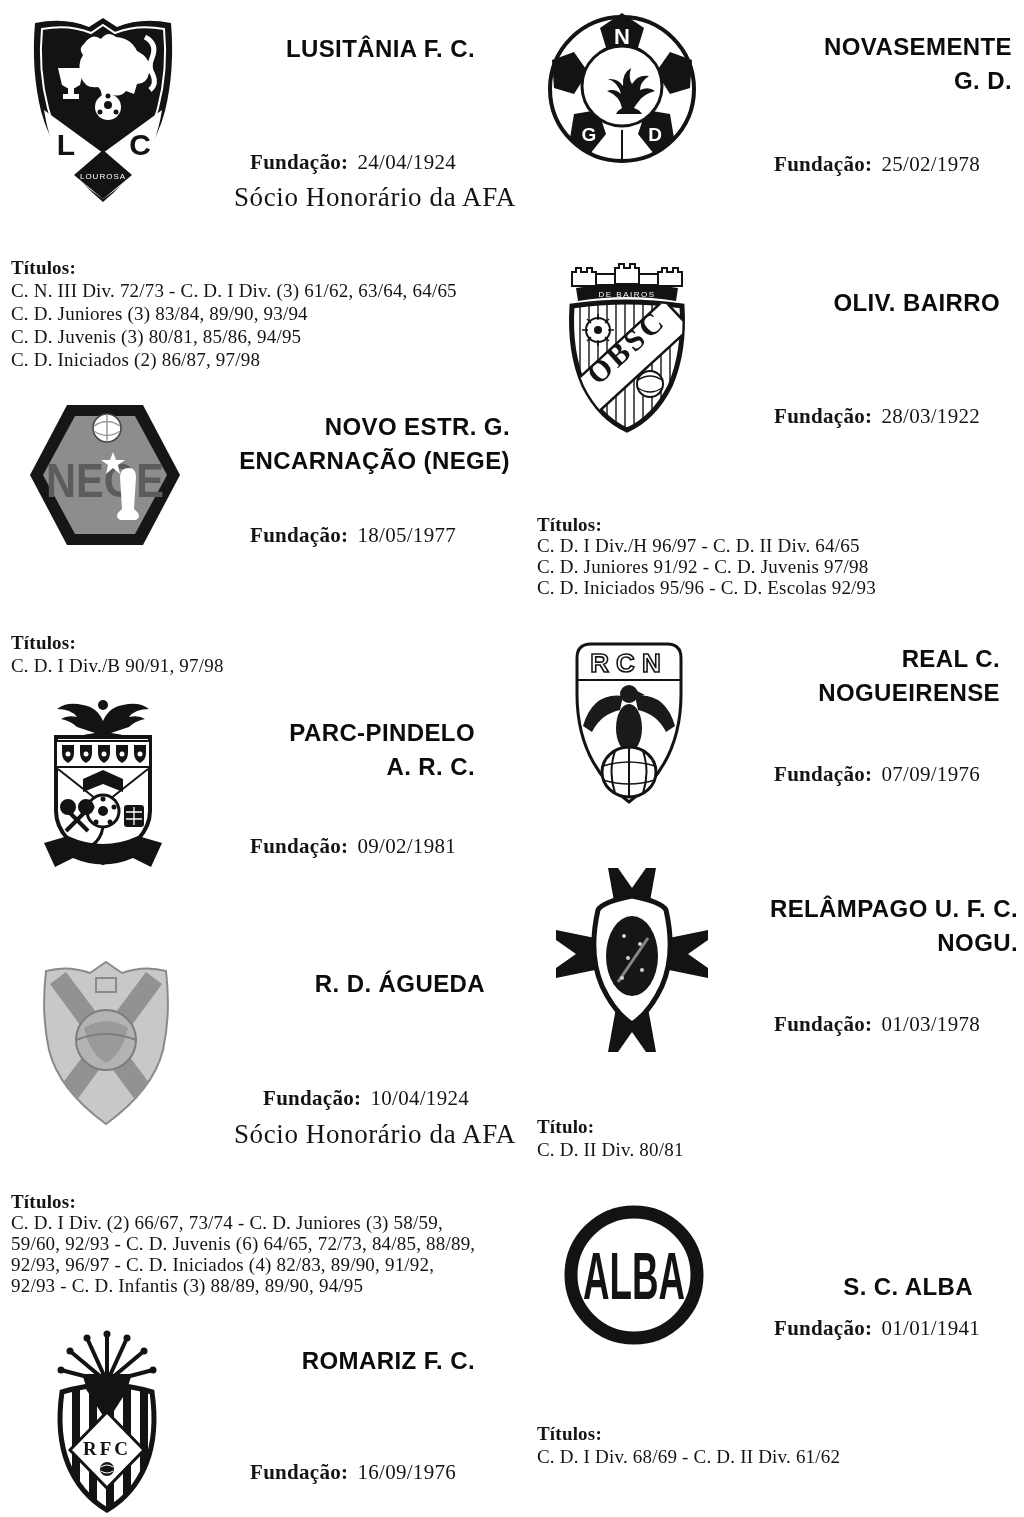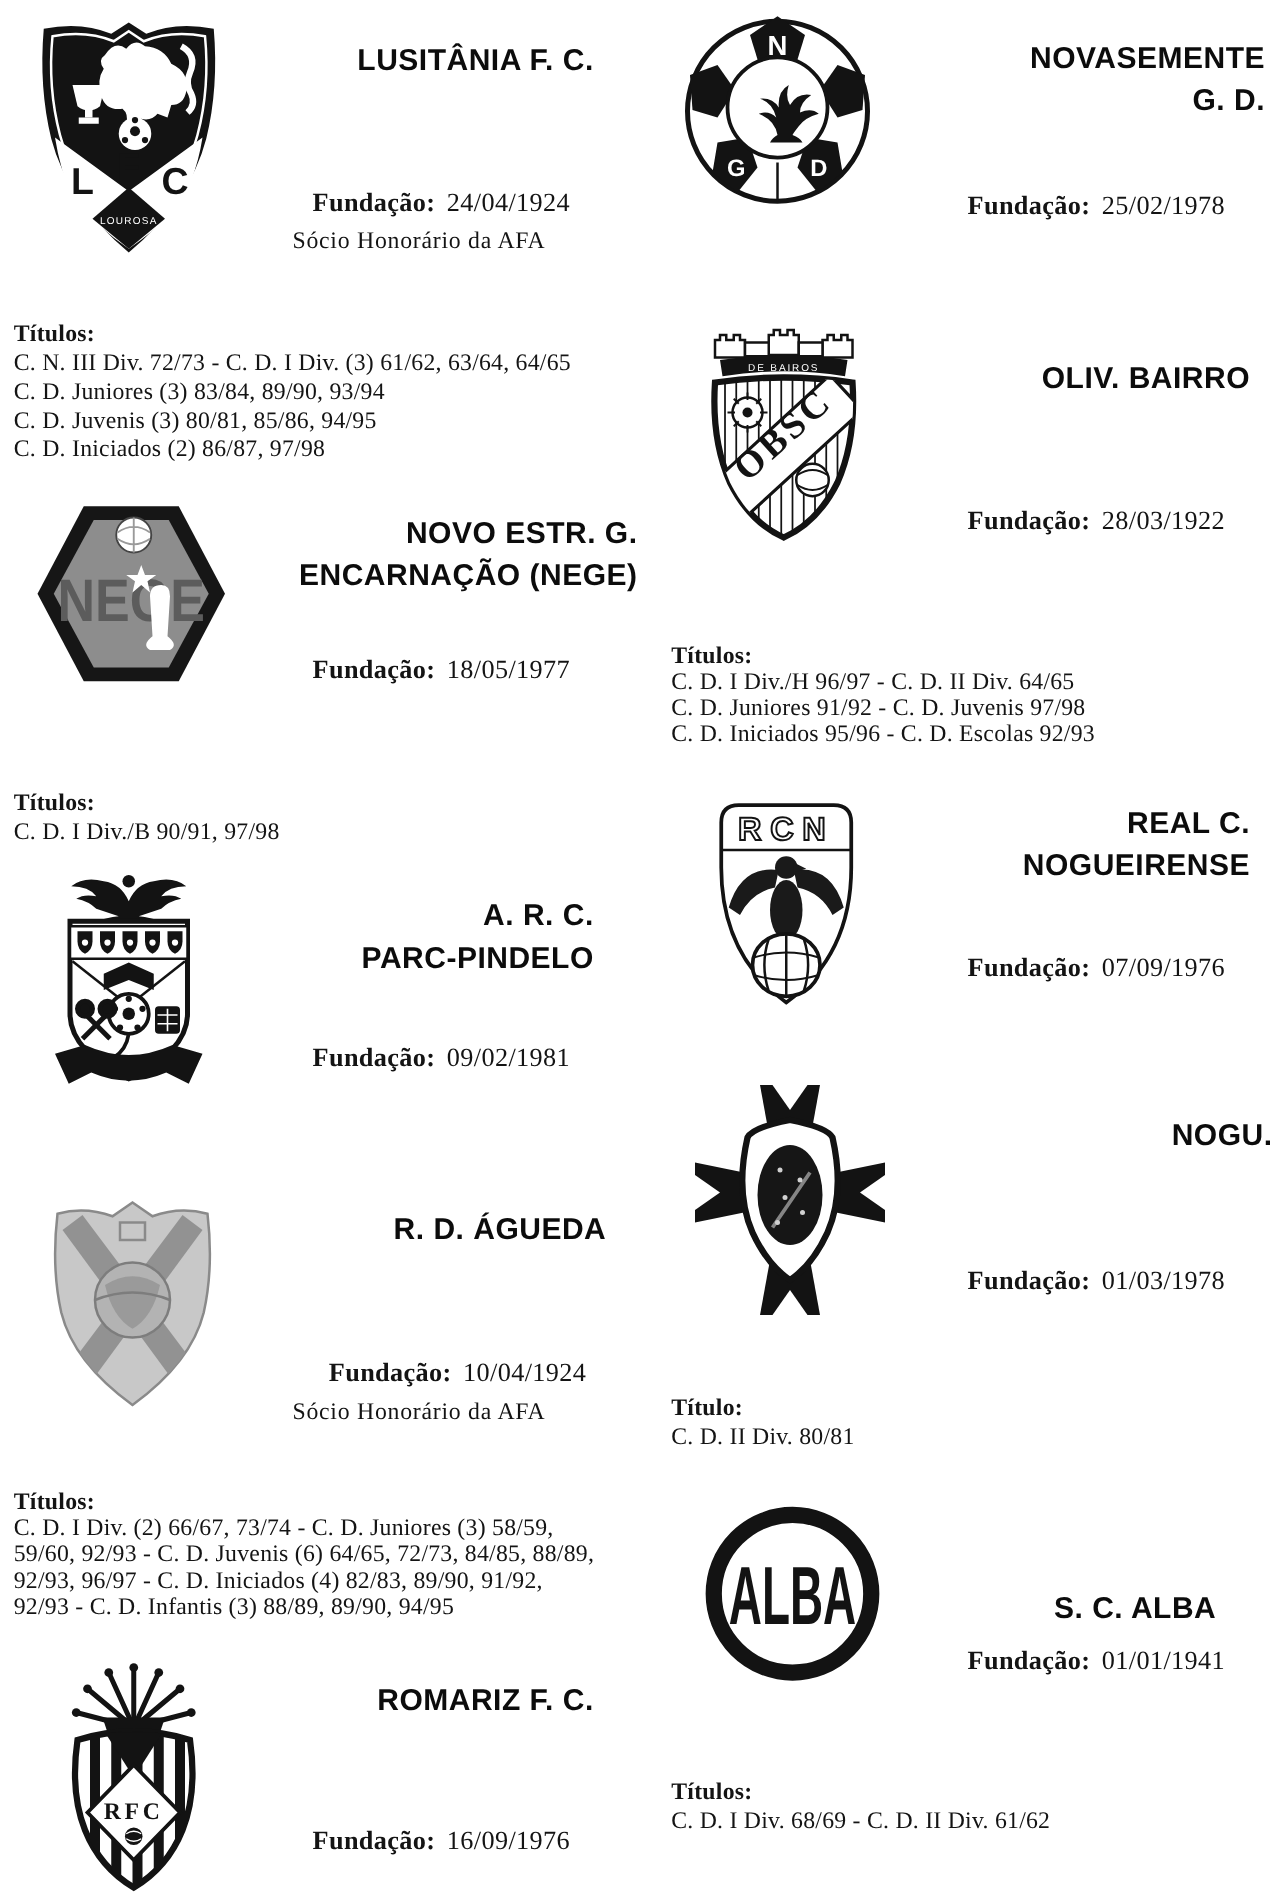--- a/index.html
+++ b/index.html
@@ -4,21 +4,21 @@
 <style>
   html,body{margin:0;padding:0;background:#9a9a9a;}
   .page{position:relative;width:1024px;height:1517px;margin:0 auto;background:#ffffff;
         overflow:hidden;font-family:"Liberation Serif",serif;color:#141414;}
   .badge{position:absolute;}
   .club-name{position:absolute;margin:0;font-family:"Liberation Sans",sans-serif;
              font-weight:700;font-size:24px;line-height:34px;text-align:right;
              color:#0c0c0c;letter-spacing:0.4px;}
   .fund{position:absolute;margin:16px;font-size:21px;white-space:nowrap;letter-spacing:0.3px;}
   .fund .lbl{font-weight:700;margin-right:9px;}
-  .honor{position:absolute;margin:0;font-size:19px;white-space:nowrap;letter-spacing:0.6px;}
+  .honor{position:absolute;margin:0;font-size:27px;white-space:nowrap;letter-spacing:0.6px;}
   .titles{position:absolute;font-size:19px;line-height:23px;white-space:nowrap;letter-spacing:0.2px;}
   .titles .hdr{font-weight:700;}
   .tight{line-height:21px;}
 </style>
 </head>
 <body>
 
 <div class="page">
 
   <section>
@@ -260,22 +260,22 @@
         <circle cx="40" cy="114" r="6" fill="#131313"></circle>
           <circle cx="58" cy="114" r="6" fill="#131313"></circle>
       </g>
       <g>
         <rect x="96" y="112" width="20" height="22" rx="3" fill="#131313"></rect>
         <path d="M98 119 h16 M98 126 h16 M106 114 v18" stroke="#ffffff" stroke-width="1.3"></path>
       </g>
       <path fill="#131313" d="M16 150 l24 -7 q35 16 70 0 l24 7 -11 24 -18 -9 q-30 13 -60 0 l-18 9 Z"></path>
     </svg>
     <h2 class="club-name" style="left:225px;top:716px;width:250px">
+      <div>PARC-PINDELO</div>
       <div>A. R. C.</div>
-      <div>PARC-PINDELO</div>
     </h2>
     <p class="fund" style="left:234px;top:818px">
       <span class="lbl">Fundação:</span><span>09/02/1981</span>
     </p>
   </section>
 
   <section>
     <svg class="badge" style="left:554px;top:866px" width="156" height="188" viewBox="0 0 156 188">
       <g fill="#131313">
         <polygon points="54,2 102,2 94,46 62,46"></polygon>
@@ -294,20 +294,21 @@
       <g fill="#ffffff" opacity="0.8">
         <circle cx="70" cy="70" r="2"></circle>
           <circle cx="86" cy="78" r="2"></circle>
           <circle cx="74" cy="92" r="2"></circle>
         <circle cx="88" cy="104" r="2"></circle>
           <circle cx="68" cy="112" r="2"></circle>
         <path d="M64 116 L94 72" stroke="#ffffff" stroke-width="3" opacity="0.6"></path>
       </g>
     </svg>
     <h2 class="club-name" style="left:718px;top:892px;width:300px">
+      <div>RELÂMPAGO U. F. C.</div>
       <div>NOGU.</div>
     </h2>
     <p class="fund" style="left:758px;top:996px">
       <span class="lbl">Fundação:</span><span>01/03/1978</span>
     </p>
     <div class="titles" style="left:537px;top:1115px">
       <div class="hdr">Título:</div>
       <div>C. D. II Div. 80/81</div>
     </div>
   </section>

